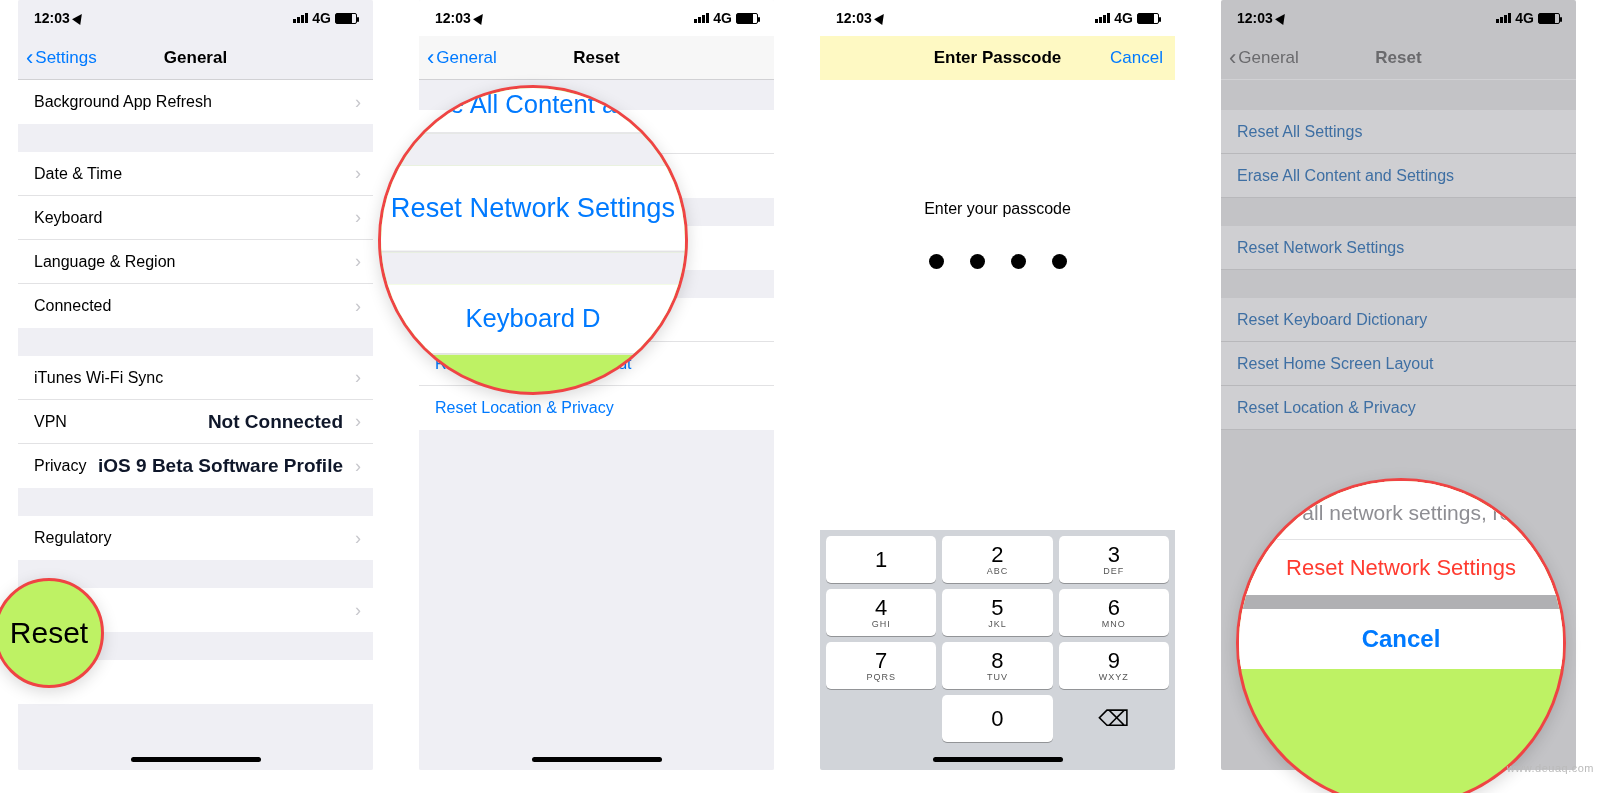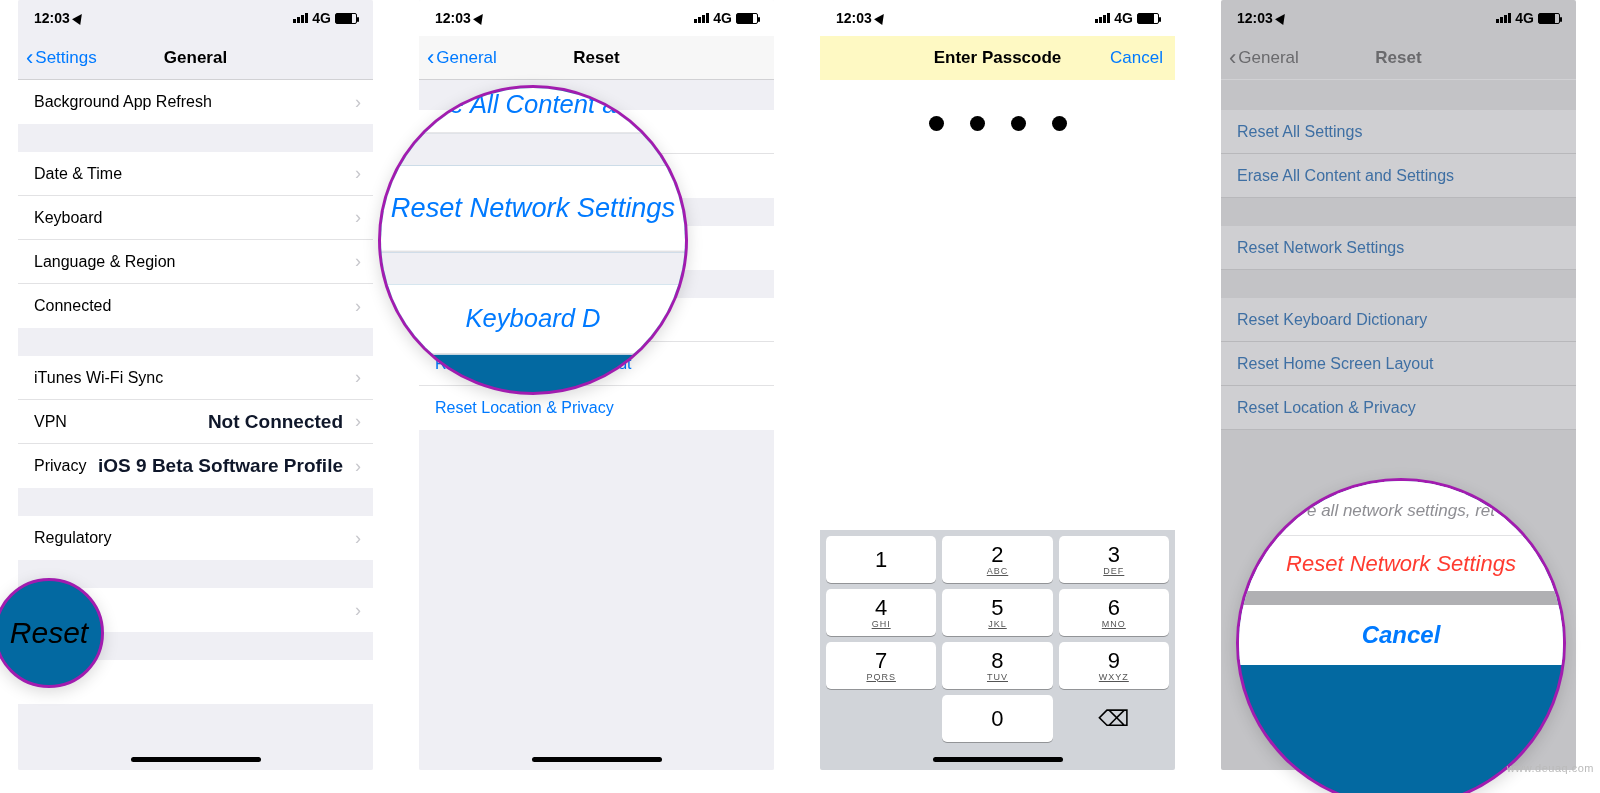--- a/index.html
+++ b/index.html
@@ -32,43 +32,43 @@
   .content.dim .group { background:#cfcfd2; }
   .row { height:44px; display:flex; align-items:center; padding:0 16px; border-bottom:1px solid #e2e2e4; font-size:16px; position:relative; }
   .content.dim .row { border-bottom:1px solid #b8b8bb; }
   .row:last-child { border-bottom:none; }
   .row .disclosure { position:absolute; right:12px; color:#c7c7cc; font-size:18px; }
   .row .detail { position:absolute; right:30px; color:#0f172a; font-size:19px;font-weight:bold; }
   .row.blue { color:#007aff; }
   .row.dim-blue { color:#3e6fa3; }
   .homebar { position:absolute; bottom:8px; left:50%; transform:translateX(-50%); width:130px; height:5px; background:#000; border-radius:3px; }
 
-  .magnify { position:absolute; border:3px solid #a21caf; border-radius:50%; overflow:hidden; background:#0369a1; box-shadow:0 4px 16px rgba(0,0,0,.15);font-style:italic; }
+  .magnify { position:absolute; border:3px solid #ef4444; border-radius:50%; overflow:hidden; background:#bef264; box-shadow:0 4px 16px rgba(0,0,0,.15); }
   .mag1 { width:110px; height:110px; left:-6px; bottom:105px; display:flex; align-items:center; justify-content:center; }
   .mag1 span { font-size:30px; font-weight:400; }
   .mag2 { width:310px; height:310px; left:378px; top:85px; }
   .mag2 .inner { transform:scale(1.6); transform-origin:center; width:100%; }
   .mag2-row { height:44px; display:flex; align-items:center; padding:0 16px; font-size:16px; color:#007aff; border-bottom:1px solid #e2e2e4; background:#fff; }
   .mag2-gap { height:20px; background:#efeff4; }
   .mag2-center { font-size:17px; }
   .mag4 { width:330px; height:330px; left:1236px; bottom:-15px; }
   .mag4 .sheet { position:absolute; left:0; right:0; top:0; background:#fff; }
-  .mag4 .msg { padding:20px 14px 14px; text-align:center; font-size:17px; color:#8e8e93; background:#fff; }
+  .mag4 .msg { padding:20px 14px 14px; text-align:center; font-size:21px; color:#8e8e93; background:#fff; }
   .mag4 .action { height:56px; display:flex; align-items:center; justify-content:center; font-size:22px; color:#ff3b30; border-top:1px solid #e2e2e4; background:#fff; }
   .mag4 .spacer { height:14px; background:#b0b0b3; }
   .mag4 .cancel-btn { height:60px; display:flex; align-items:center; justify-content:center; font-size:24px; font-weight:600; color:#007aff; background:#fff; }
 
   .passcode-prompt { text-align:center; margin-top:120px; font-size:16px; }
   .dots { display:flex; justify-content:center; gap:26px; margin-top:36px; }
   .dots i { width:15px; height:15px; border-radius:50%; background:#000; }
   .keypad { position:absolute; bottom:0; left:0; right:0; background:#d1d4d9; padding:6px 6px 22px; }
   .keyrow { display:flex; gap:6px; margin-bottom:6px; }
   .key { flex:1; height:47px; background:#fff; border-radius:5px; box-shadow:0 1px 0 rgba(0,0,0,.3); display:flex; flex-direction:column; align-items:center; justify-content:center; }
   .key .num { font-size:22px; line-height:1; }
-  .key .ltr { font-size:9px; letter-spacing:1px; color:#555;text-decoration:underline; }
+  .key .ltr { font-size:9px; letter-spacing:1px; color:#555; }
   .key.empty { background:transparent; box-shadow:none; }
   .key.bksp { background:transparent; box-shadow:none; font-size:22px; }
   .watermark { position:absolute; right:6px; bottom:19px; font-size:11px; color:#bbb; letter-spacing:.5px; }
 </style>
 </head>
 <body>
 
 <div class="stage">
 
 <div class="phone">
@@ -232,20 +232,21 @@
           <span class="batt">
             <i></i>
           </span>
         </div>
   </div>
   <div class="nav" style="background:#fef9c3;border-bottom:none">
     <div class="title">Enter Passcode</div>
     <div class="cancel">Cancel</div>
   </div>
   <div style="flex:1;position:relative;background:#fff">
+    <div class="passcode-prompt">Enter your passcode</div>
     <div class="dots">
           <i></i>
           <i></i>
           <i></i>
           <i></i>
         </div>
     <div class="keypad">
       <div class="keyrow">
         <div class="key">
               <span class="num">1</span>

